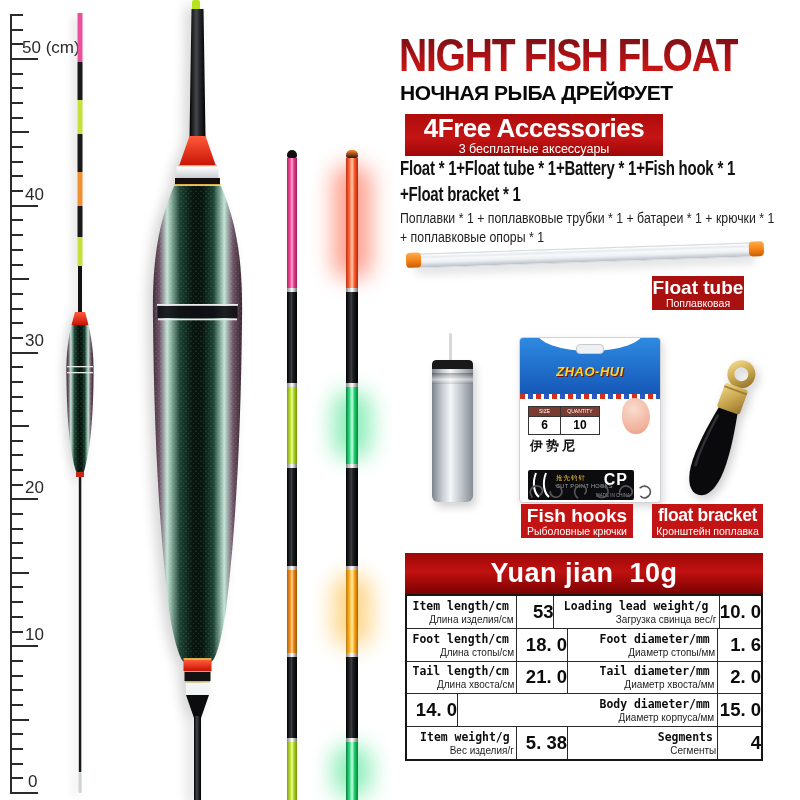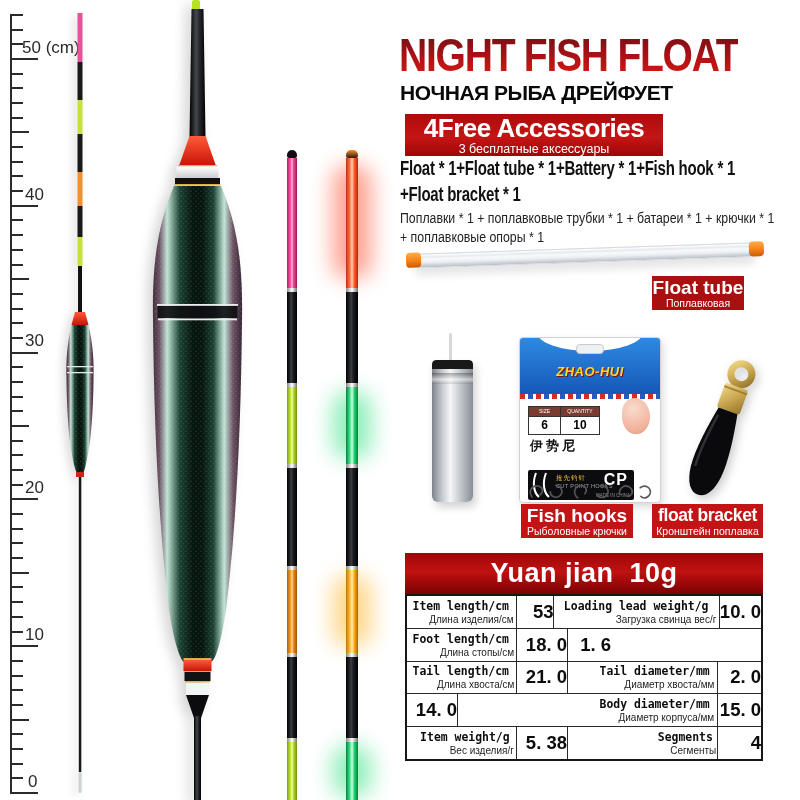--- a/index.html
+++ b/index.html
@@ -434,20 +434,24 @@
         </div>
     </div>
     <div class="spec-row">
       <div class="cell cl1">
         <span class="en">Foot length/cm</span>
         <span class="ru">Длина стопы/см</span>
         </div>
       <div class="cell cv1">
         <span class="val">18. 0</span>
         </div>
+      <div class="cell cl2">
+        <span class="en">Foot diameter/mm</span>
+        <span class="ru">Диаметр стопы/мм</span>
+        </div>
       <div class="cell cv2">
         <span class="val">1. 6</span>
         </div>
     </div>
     <div class="spec-row">
       <div class="cell cl1">
         <span class="en">Tail length/cm</span>
         <span class="ru">Длина хвоста/см</span>
         </div>
       <div class="cell cv1">

